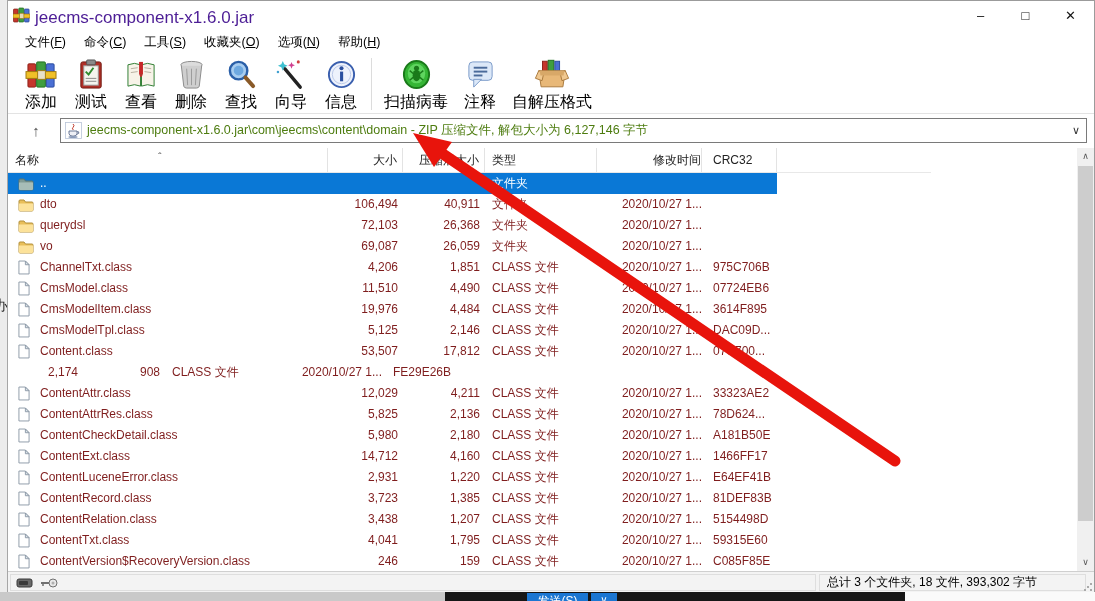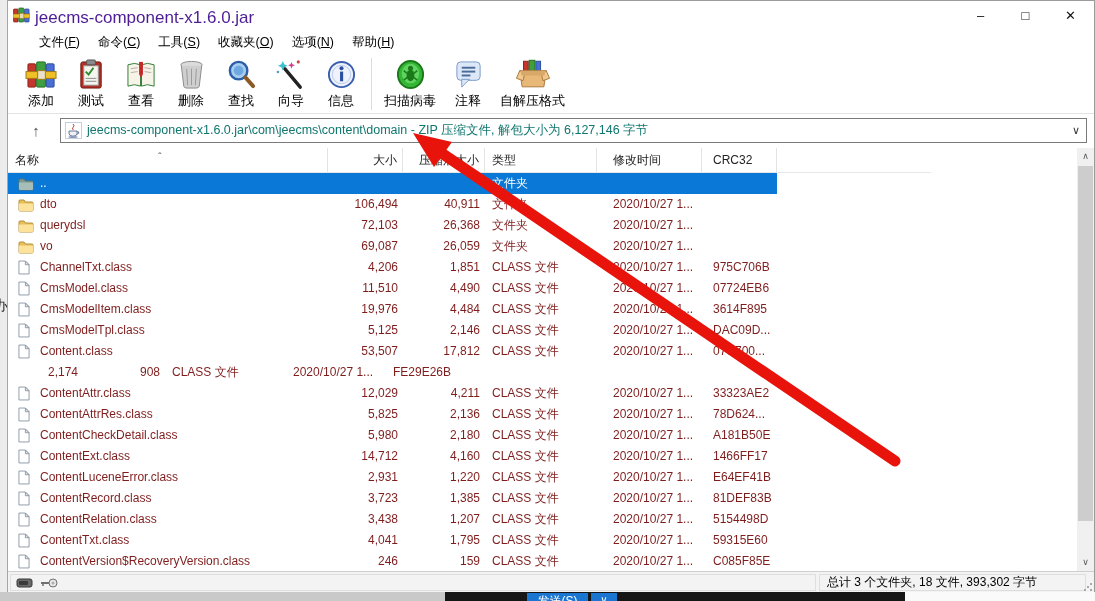--- a/index.html
+++ b/index.html
@@ -15,50 +15,50 @@
   #win { position:absolute; left:8px; top:0; width:1087px; height:592px;
     background:#fff; border-top:1px solid #9b9b9b; border-right:1px solid #9b9b9b; }
 
   .titlebar { position:absolute; left:0; top:0; width:100%; height:30px; background:#fff; }
   .app-icon { position:absolute; left:5px; top:6px; width:17px; height:17px; }
   .title-text { position:absolute; left:27px; top:7px; font-size:17px; color:#4c1d95; }
   .controls { position:absolute; right:1px; top:0; height:30px; display:flex; }
   .ctrl { width:45px; height:30px; text-align:center; line-height:30px; font-size:13px; color:#111; cursor:default; }
 
   .menubar { position:absolute; left:0; top:30px; width:100%; height:22px; background:#fff;
-    display:flex; align-items:center; padding-left:22px; }
+    display:flex; align-items:center; padding-left:8px; }
   .menu-item { font-size:12.5px; color:#000; padding:2px 9px; }
   .menu-item u { text-decoration:underline; }
 
   .toolbar { position:absolute; left:0; top:52px; width:100%; height:61px; background:#fff;
     border-bottom:1px solid #e3e3e3; display:flex; align-items:flex-start; padding:3px 0 0 8px; }
   .tb-btn { display:flex; flex-direction:column; align-items:center; padding:1px 7px; min-width:50px; }
   .tb-ico { width:36px; height:34px; display:flex; align-items:center; justify-content:center; }
-  .tb-label { font-size:13px; color:#000; margin-top:1px; white-space:nowrap; }
+  .tb-label { font-size:16px; color:#000; margin-top:1px; white-space:nowrap; }
   .tb-sep { width:1px; height:52px; background:#dcdcdc; margin:2px 5px 0 5px; }
 
   .addr-row { position:absolute; left:0; top:113px; width:100%; height:34px; background:#fff; }
   .up-btn { position:absolute; left:14px; top:6px; width:28px; height:22px; text-align:center;
     font-size:15px; color:#555; line-height:22px; }
   .combo { position:absolute; left:52px; top:4px; width:1027px; height:25px; background:#fff;
     border:1px solid #7a7a7a; display:flex; align-items:center; }
   .java-ic { width:17px; height:17px; margin:0 5px 0 4px; flex:none; }
-  .addr-text { font-size:12.5px; color:#0f766e; white-space:nowrap; flex:1; }
+  .addr-text { font-size:12.5px; color:#4d7c0f; white-space:nowrap; flex:1; }
   .combo-drop { width:20px; text-align:center; font-size:11px; color:#333; flex:none; }
 
   .list-header { position:absolute; left:0; top:147px; width:923px; height:25px; background:#fff;
     display:flex; border-bottom:1px solid #e8e8e8; }
   .hcell { font-size:12px; color:#222; line-height:24px; border-right:1px solid #e3e3e3; position:relative; }
   .sort-caret { position:absolute; left:150px; top:-3px; font-size:11px; color:#555; }
 
   .c-name { width:320px; padding-left:7px; }
   .c-size { width:75px; text-align:right; padding-right:5px; }
   .c-packed { width:82px; text-align:right; padding-right:5px; }
   .c-type { width:112px; padding-left:7px; }
-  .c-mod { width:105px; padding-left:16px; }
+  .c-mod { width:105px; padding-left:16px;text-align:right; }
   .c-crc { width:75px; padding-left:11px; }
 
   .file-list { position:absolute; left:0; top:172px; width:769px; height:398px; overflow:hidden; }
   .row { display:flex; height:21px; line-height:21px; font-size:12px; color:#7f1d1d; }
   .row .cell { white-space:nowrap; overflow:hidden; }
   .row.selected { background:#0a78d6; color:#fff; }
   .name-wrap { display:flex; align-items:center; height:21px; }
   .row-ico { width:16px; height:16px; margin:0 6px 0 3px; flex:none; display:flex; align-items:center; }
 
   .vscroll { position:absolute; left:1069px; top:147px; width:17px; height:423px; background:#f0f0f0; }

